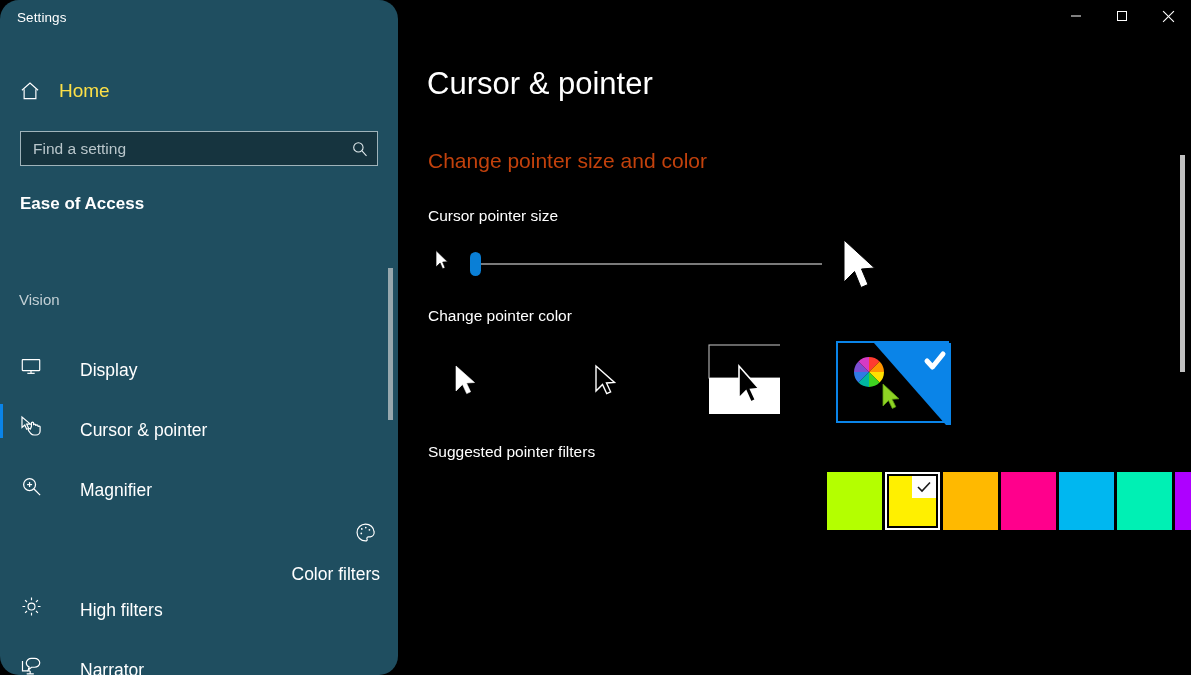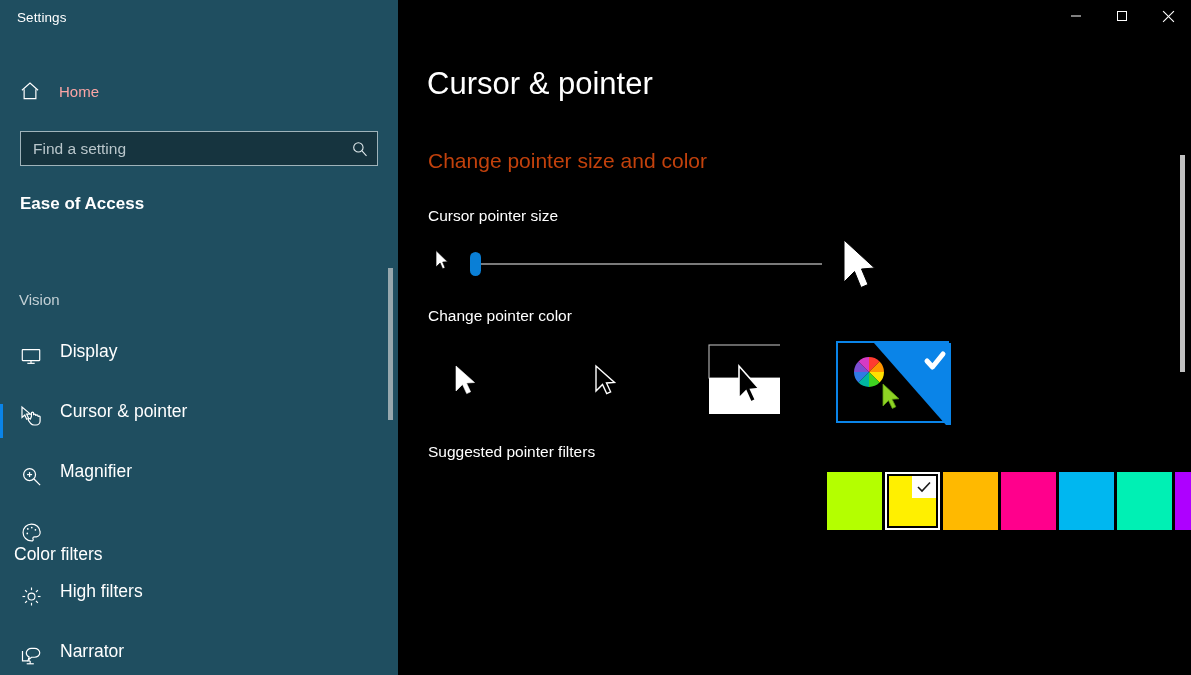--- a/index.html
+++ b/index.html
@@ -17,20 +17,21 @@
     overflow: hidden;
   }
 
   
   #sidebar {
     position: absolute;
     left: 0; top: 0;
     width: 398px; height: 675px;
     background: #1f4e60;
     overflow: hidden;
+    border-radius: 19px;
   }
   #titlebar-left {
     position: absolute;
     left: 0; top: 0;
     width: 398px; height: 32px;
   }
   #app-title {
     position: absolute;
     left: 17px; top: 10px;
     font-size: 13.5px;
@@ -44,22 +45,22 @@
     display: flex; align-items: center;
     cursor: default;
   }
   #home-icon {
     width: 28px; height: 28px;
     margin-left: 16px;
     display: flex; align-items: center; justify-content: center;
   }
   #home-label {
     margin-left: 15px;
-    font-size: 15px;
-    color: #fca5a5;
+    font-size: 19px;
+    color: #fde047;
   }
   #search-box {
     position: absolute;
     left: 20px; top: 131px;
     width: 358px; height: 35px;
     background: #16343f;
     border: 1px solid #9fb3ba;
     box-sizing: border-box;
     display: flex; align-items: center;
   }
@@ -87,22 +88,23 @@
   #group-label {
     position: absolute;
     left: 19px; top: 291px;
     font-size: 15px;
     color: #c3d0d5;
   }
   .nav-item {
     position: absolute;
     left: 0;
     width: 380px; height: 40px;
-    display: flex; align-items: flex-start;
+    display: flex; align-items: flex-end;
     cursor: default;
+    gap: 20px;
   }
   .nav-item .accent {
     position: absolute;
     left: 0; top: 3px;
     width: 3px; height: 34px;
     background: transparent;
   }
   .nav-item.selected .accent { background: #0a84e8; }
   .nav-icon {
     width: 30px; height: 30px;

